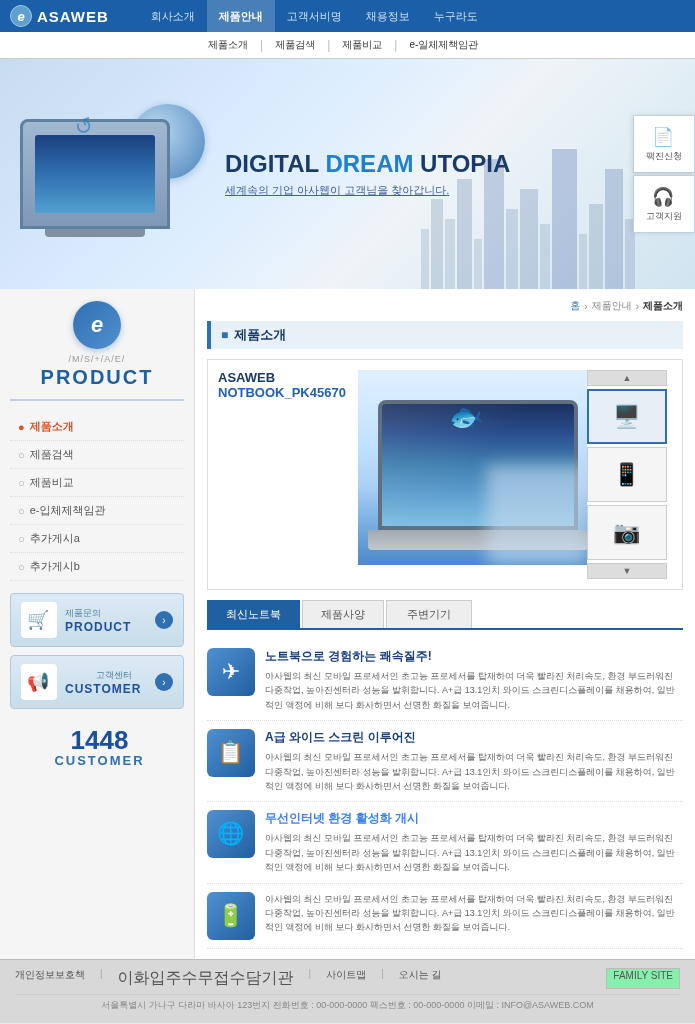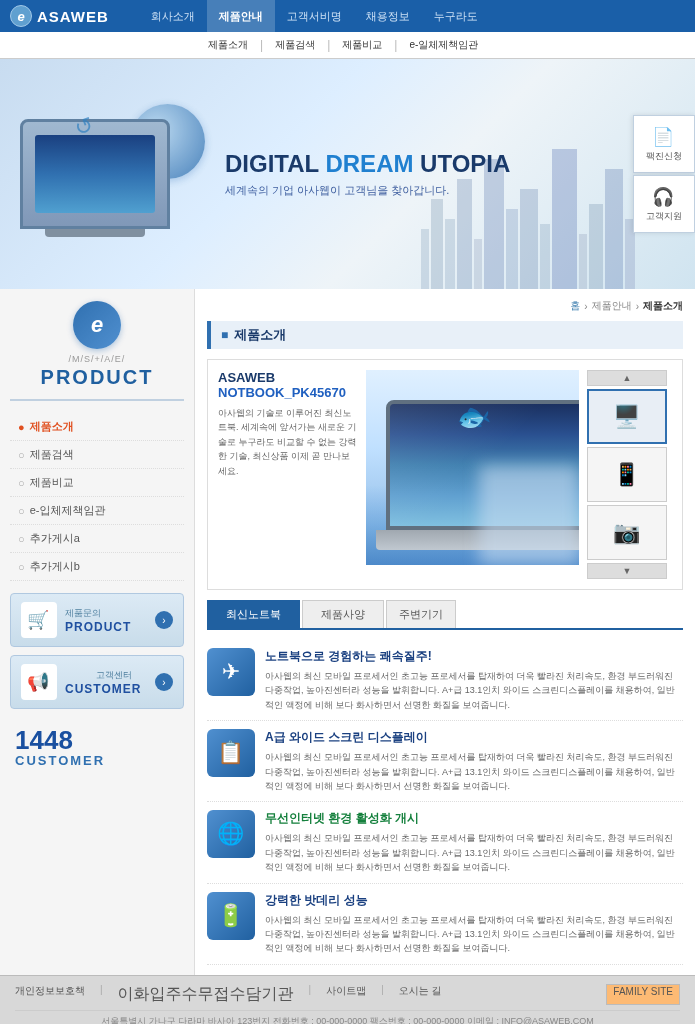--- a/index.html
+++ b/index.html
@@ -57,21 +57,21 @@
       <div style="width: 120px; height: 78px; background: linear-gradient(180deg, #1a4080, #3070b0, #50a0d0); border-radius: 3px;"></div>
     </div>
     <div style="width: 100px; height: 8px; background: #8090a0; position: absolute; top: 140px; left: 30px; border-radius: 0 0 4px 4px;"></div>
     <div style="position: absolute; top: 25px; left: 60px; font-size: 22px; color: #3080c0; opacity: 0.7; transform: rotate(-20deg);">↺</div>
   </div>
 
   <div style="flex: 1; padding-left: 10px; z-index: 2;">
     <div style="font-size: 24px; font-weight: bold; color: #1a3a6a; margin-bottom: 5px;">
       <span>DIGITAL </span><span style="color: #2080d0;">DREAM</span><span> UTOPIA</span>
     </div>
-    <div style="font-size: 11px; color: #4060a0;">세계속의 기업 아사웹이 고객님을 찾아갑니다.</div>
+    <div style="font-size: 11px; color: #4060a0; text-decoration: underline;">세계속의 기업 아사웹이 고객님을 찾아갑니다.</div>
   </div>
 
   <div style="position: absolute; right: 0; top: 0; bottom: 0; display: flex; flex-direction: column; gap: 2px; justify-content: center;">
     <div style="width: 62px; height: 58px; background: white; border: 1px solid #c0d0e0; display: flex; flex-direction: column; align-items: center; justify-content: center; cursor: pointer; box-shadow: -1px 0 5px rgba(0,0,0,0.1);">
       <div style="font-size: 18px; color: #4080b0; margin-bottom: 2px;">📄</div>
       <div style="font-size: 9px; color: #555;">팩진신청</div>
     </div>
     <div style="width: 62px; height: 58px; background: white; border: 1px solid #c0d0e0; display: flex; flex-direction: column; align-items: center; justify-content: center; cursor: pointer; box-shadow: -1px 0 5px rgba(0,0,0,0.1);">
       <div style="font-size: 18px; color: #4080b0; margin-bottom: 2px;">🎧</div>
       <div style="font-size: 9px; color: #555;">고객지원</div>
@@ -129,21 +129,21 @@
 
     <div style="background: linear-gradient(180deg, #dceaf5, #c8dcea); border-radius: 4px; padding: 8px 10px; display: flex; align-items: center; gap: 8px; cursor: pointer; border: 1px solid #b0c8e0;">
       <div style="width: 36px; height: 36px; background: white; border-radius: 4px; display: flex; align-items: center; justify-content: center; font-size: 18px; color: #4080b0; flex-shrink:0;">📢</div>
       <div>
         <div style="font-size: 9px; color: #5080a0; margin-left: 31px;">고객센터</div>
         <div style="font-size: 12px; font-weight: bold; color: #2050a0; letter-spacing: 1px;">CUSTOMER</div>
       </div>
       <div style="margin-left: auto; width: 18px; height: 18px; background: #3070b0; border-radius: 50%; display: flex; align-items: center; justify-content: center; color: white; font-size: 10px; cursor: pointer;">›</div>
     </div>
 
-    <div style="margin-top: 12px; padding: 6px 0; text-align: left; padding-left: 5px;">
+    <div style="margin-top: 12px; padding: 6px 0; text-align: center; padding-left: 5px;">
       <div style="font-size: 26px; font-weight: bold; color: #1a50a0; line-height: 1;">
         <span>1448</span>
       </div>
       <div style="font-size: 13px; font-weight: bold; color: #3070b0; letter-spacing: 2px;">CUSTOMER</div>
     </div>
   </div>
 
   <div style="flex: 1; padding: 10px 12px; background: white;">
 
     <div style="display: flex; align-items: center; gap: 4px; font-size: 10px; color: #888; margin-bottom: 8px; justify-content: flex-end;">
@@ -153,27 +153,26 @@
       <span>›</span>
       <span style="color: #333; font-weight: bold;">제품소개</span>
     </div>
 
     <div style="background: #e8f0f8; border-left: 4px solid #3070b0; padding: 5px 10px; margin-bottom: 10px; display: flex; align-items: center; gap: 6px;">
       <span style="color: #3070b0; font-size: 12px;">■</span>
       <span style="font-size: 13px; font-weight: bold; color: #1a3a6a;">제품소개</span>
     </div>
 
     <div style="border: 1px solid #ddd; margin-bottom: 10px;">
-      <div style="display: flex; padding: 10px; gap: 8px;">
+      <div style="display: flex; padding: 10px; gap: 0;">
         <div style="width: 140px; flex-shrink: 0;">
           <div style="font-size: 13px; font-weight: bold; color: #1a3a6a; margin-bottom: 6px;">
             <span>ASAWEB </span>
             <span style="color: #2060c0;">NOTBOOK_PK45670</span>
           </div>
-          <div style="font-size: 9px; color: #666; line-height: 1.6;">아사웹의 기술로 이루어진 최신노트북. 세계속에 앞서가는 새로운 기술로 누구라도 비교할 수 없는 강력한 기술, 최신상품 이제 곧 만나보세요.</div>
         </div>
         <div style="flex: 1; height: 195px; position: relative; overflow: hidden; background: linear-gradient(180deg, #e0f0ff 0%, #c0e0ff 40%, #a0c8ee 70%, #80b0d8 100%);">
 
           <div style="position: absolute; bottom: 0; left: 0; right: 0; height: 80px; background: linear-gradient(180deg, transparent, rgba(0,100,200,0.2), rgba(0,80,180,0.4));"></div>
 
           <div style="position: absolute; bottom: 15px; left: 20px;">
             <div style="width: 200px; height: 130px; background: linear-gradient(180deg, #1a3060, #2a5090, #4080b0, #60a0d0, #80c0e0); border-radius: 8px 8px 0 0; border: 4px solid #607080; position: relative; overflow: hidden;">
               <div style="position: absolute; top: 0; left: 0; right: 0; bottom: 0; background: linear-gradient(135deg, rgba(255,255,255,0.1) 0%, transparent 50%);"></div>
             </div>
             <div style="width: 220px; height: 20px; background: linear-gradient(180deg, #a0a8b0, #c0c8d0); border-radius: 0 0 4px 4px; margin-left: -10px;"></div>
@@ -190,66 +189,65 @@
           <div style="width: 80px; height: 55px; border: 1px solid #ccc; background: #f5f5f5; display: flex; align-items: center; justify-content: center; cursor: pointer; font-size: 22px;">📱</div>
           <div style="width: 80px; height: 55px; border: 1px solid #ccc; background: #f5f5f5; display: flex; align-items: center; justify-content: center; cursor: pointer; font-size: 22px;">📷</div>
           <div style="width: 80px; height: 16px; background: #ddd; display: flex; align-items: center; justify-content: center; cursor: pointer; font-size: 9px; color: #666; border: 1px solid #ccc;">▼</div>
         </div>
       </div>
     </div>
 
     <div style="display: flex; border-bottom: 2px solid #2060a0; margin-bottom: 10px;">
       <div style="padding: 6px 18px; font-size: 11px; cursor: pointer; background: #2060a0; color: white; border: 1px solid #2060a0; border-bottom: none; margin-right: 2px;">최신노트북</div>
       <div style="padding: 6px 18px; font-size: 11px; cursor: pointer; background: #eee; color: #555; border: 1px solid #ccc; border-bottom: none; margin-right: 2px;">제품사양</div>
-      <div style="padding: 6px 12px; font-size: 11px; cursor: pointer; background: #eee; color: #555; border: 1px solid #ccc; border-bottom: none;">주변기기</div>
+      <div style="padding: 6px 20px; font-size: 11px; cursor: pointer; background: #eee; color: #555; border: 1px solid #ccc; border-bottom: none;">주변기기</div>
     </div>
 
     <div>
 
       <div style="display: flex; gap: 10px; padding: 8px 0; border-bottom: 1px dotted #ddd; align-items: flex-start;">
         <div style="width: 48px; height: 48px; background: linear-gradient(135deg, #5090d0, #2060a0); border-radius: 6px; display: flex; align-items: center; justify-content: center; font-size: 22px; color: white; flex-shrink: 0;">✈</div>
         <div style="flex: 1;">
           <div style="font-size: 12px; font-weight: bold; color: #1a4080; margin-bottom: 4px;">노트북으로 경험하는 쾌속질주!</div>
           <div style="font-size: 9px; color: #666; line-height: 1.6;">아사웹의 최신 모바일 프로세서인 초고능 프로세서를 탑재하여 더욱 빨라진 처리속도, 환경 부드러워진 다중작업, 높아진센터라 성능을 발휘합니다. A+급 13.1인치 와이드 스크린디스플레이를 채용하여, 일반적인 액정에 비해 보다 화사하면서 선명한 화질을 보여줍니다.</div>
         </div>
       </div>
 
       <div style="display: flex; gap: 10px; padding: 8px 0; border-bottom: 1px dotted #ddd; align-items: flex-start;">
         <div style="width: 48px; height: 48px; background: linear-gradient(135deg, #5090d0, #2060a0); border-radius: 6px; display: flex; align-items: center; justify-content: center; font-size: 22px; color: white; flex-shrink: 0;">📋</div>
         <div style="flex: 1;">
-          <div style="font-size: 12px; font-weight: bold; color: #1a4080; margin-bottom: 4px;">A급 와이드 스크린 디스플레이</div>
+          <div style="font-size: 12px; font-weight: bold; color: #1a4080; margin-bottom: 4px;">A급 와이드 스크린 이루어진</div>
           <div style="font-size: 9px; color: #666; line-height: 1.6;">아사웹의 최신 모바일 프로세서인 초고능 프로세서를 탑재하여 더욱 빨라진 처리속도, 환경 부드러워진 다중작업, 높아진센터라 성능을 발휘합니다. A+급 13.1인치 와이드 스크린디스플레이를 채용하여, 일반적인 액정에 비해 보다 화사하면서 선명한 화질을 보여줍니다.</div>
         </div>
       </div>
 
       <div style="display: flex; gap: 10px; padding: 8px 0; border-bottom: 1px dotted #ddd; align-items: flex-start;">
         <div style="width: 48px; height: 48px; background: linear-gradient(135deg, #5090d0, #2060a0); border-radius: 6px; display: flex; align-items: center; justify-content: center; font-size: 22px; color: white; flex-shrink: 0;">🌐</div>
         <div style="flex: 1;">
-          <div style="font-size: 12px; font-weight: bold; color: #15803d; margin-bottom: 4px;">무선인터넷 환경 활성화 개시</div>
+          <div style="font-size: 12px; font-weight: bold; color: #3b82f6; margin-bottom: 4px;">무선인터넷 환경 활성화 개시</div>
           <div style="font-size: 9px; color: #666; line-height: 1.6;">아사웹의 최신 모바일 프로세서인 초고능 프로세서를 탑재하여 더욱 빨라진 처리속도, 환경 부드러워진 다중작업, 높아진센터라 성능을 발휘합니다. A+급 13.1인치 와이드 스크린디스플레이를 채용하여, 일반적인 액정에 비해 보다 화사하면서 선명한 화질을 보여줍니다.</div>
         </div>
       </div>
 
       <div style="display: flex; gap: 10px; padding: 8px 0; border-bottom: 1px dotted #ddd; align-items: flex-start;">
         <div style="width: 48px; height: 48px; background: linear-gradient(135deg, #5090d0, #2060a0); border-radius: 6px; display: flex; align-items: center; justify-content: center; font-size: 22px; color: white; flex-shrink: 0;">🔋</div>
         <div style="flex: 1;">
-          <div style="font-size: 12px; font-weight: bold; color: #1a4080; margin-bottom: 4px;">강력한 밧데리 성능</div>
           <div style="font-size: 9px; color: #666; line-height: 1.6;">아사웹의 최신 모바일 프로세서인 초고능 프로세서를 탑재하여 더욱 빨라진 처리속도, 환경 부드러워진 다중작업, 높아진센터라 성능을 발휘합니다. A+급 13.1인치 와이드 스크린디스플레이를 채용하여, 일반적인 액정에 비해 보다 화사하면서 선명한 화질을 보여줍니다.</div>
         </div>
       </div>
     </div>
   </div>
 </div>
 
 <div style="background: #d8d8d8; padding: 8px 15px; border-top: 1px solid #bbb;">
   <div style="display: flex; gap: 15px; margin-bottom: 4px; justify-content: center; border-bottom: 1px solid #ccc; padding-bottom: 5px;">
     <a style="color: #555; text-decoration: none; font-size: 10px;">개인정보보호책</a>
     <span style="color:#aaa; font-size:10px;">|</span>
     <a style="color: #555; text-decoration: none; font-size: 16px;">이화입주수무접수담기관</a>
     <span style="color:#aaa; font-size:10px;">|</span>
     <a style="color: #555; text-decoration: none; font-size: 10px;">사이트맵</a>
     <span style="color:#aaa; font-size:10px;">|</span>
     <a style="color: #555; text-decoration: none; font-size: 10px;">오시는 길</a>
-    <span style="margin-left: auto; color: #555; font-size: 10px; cursor: pointer; border: 1px solid #bbb; padding: 1px 6px; background: #fdba74;">FAMILY SITE</span>
+    <span style="margin-left: auto; color: #555; font-size: 10px; cursor: pointer; border: 1px solid #bbb; padding: 1px 6px; background: #86efac;">FAMILY SITE</span>
   </div>
   <div style="text-align: center; font-size: 9px; color: #888; margin-bottom: 3px;">서울특별시 가나구 다라마 바사아 123번지  전화번호 : 00-000-0000  팩스번호 : 00-000-0000  이메일 : INFO@ASAWEB.COM</div>
 
 </div>
 
 </body></html>

